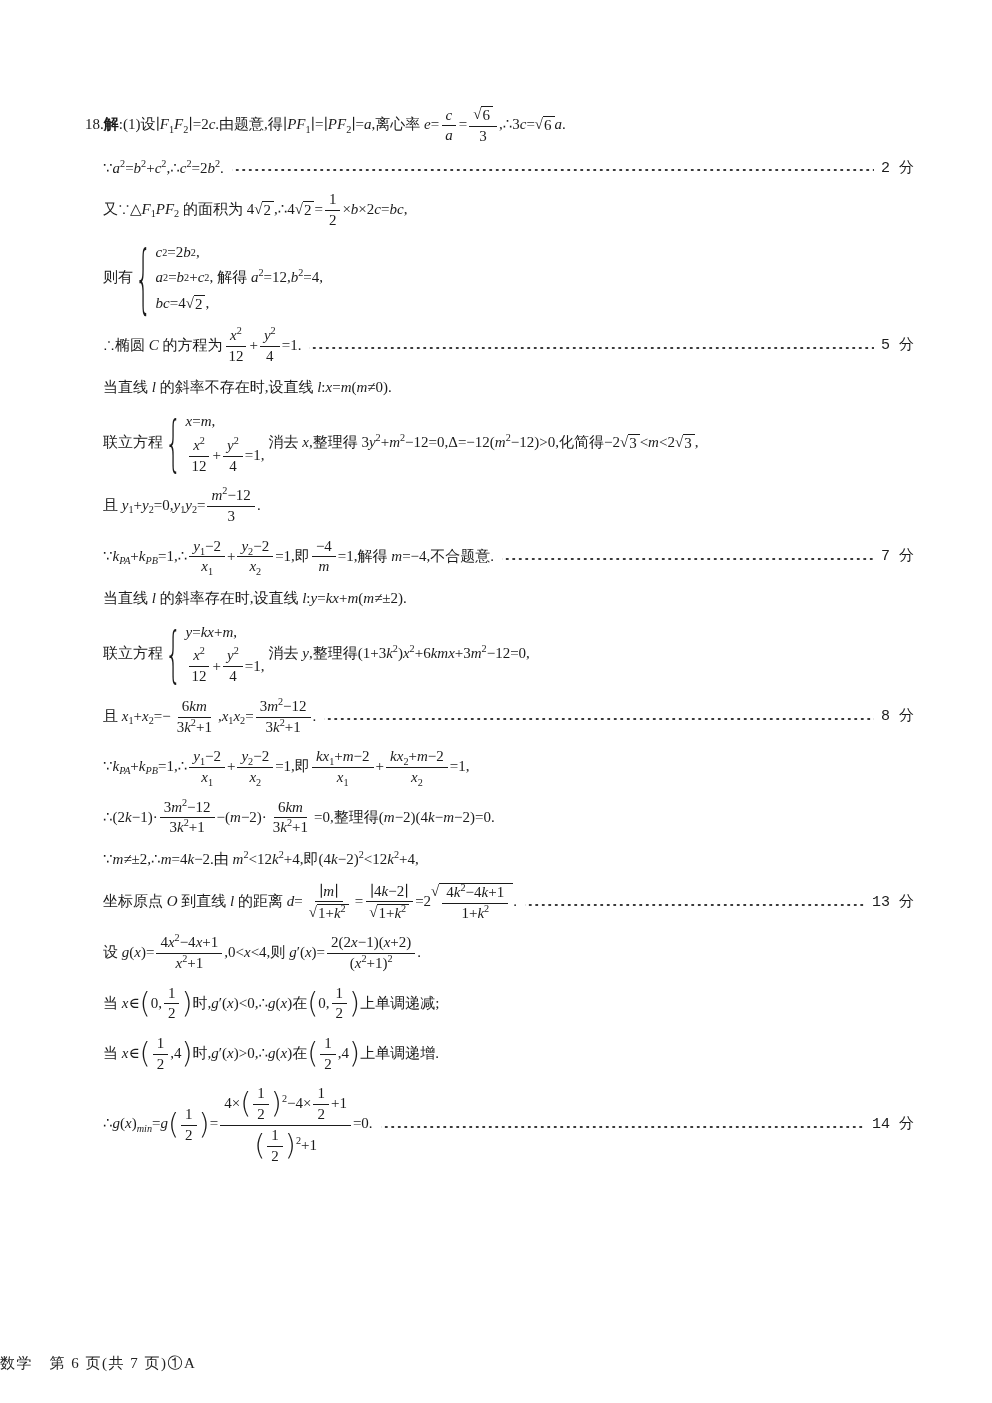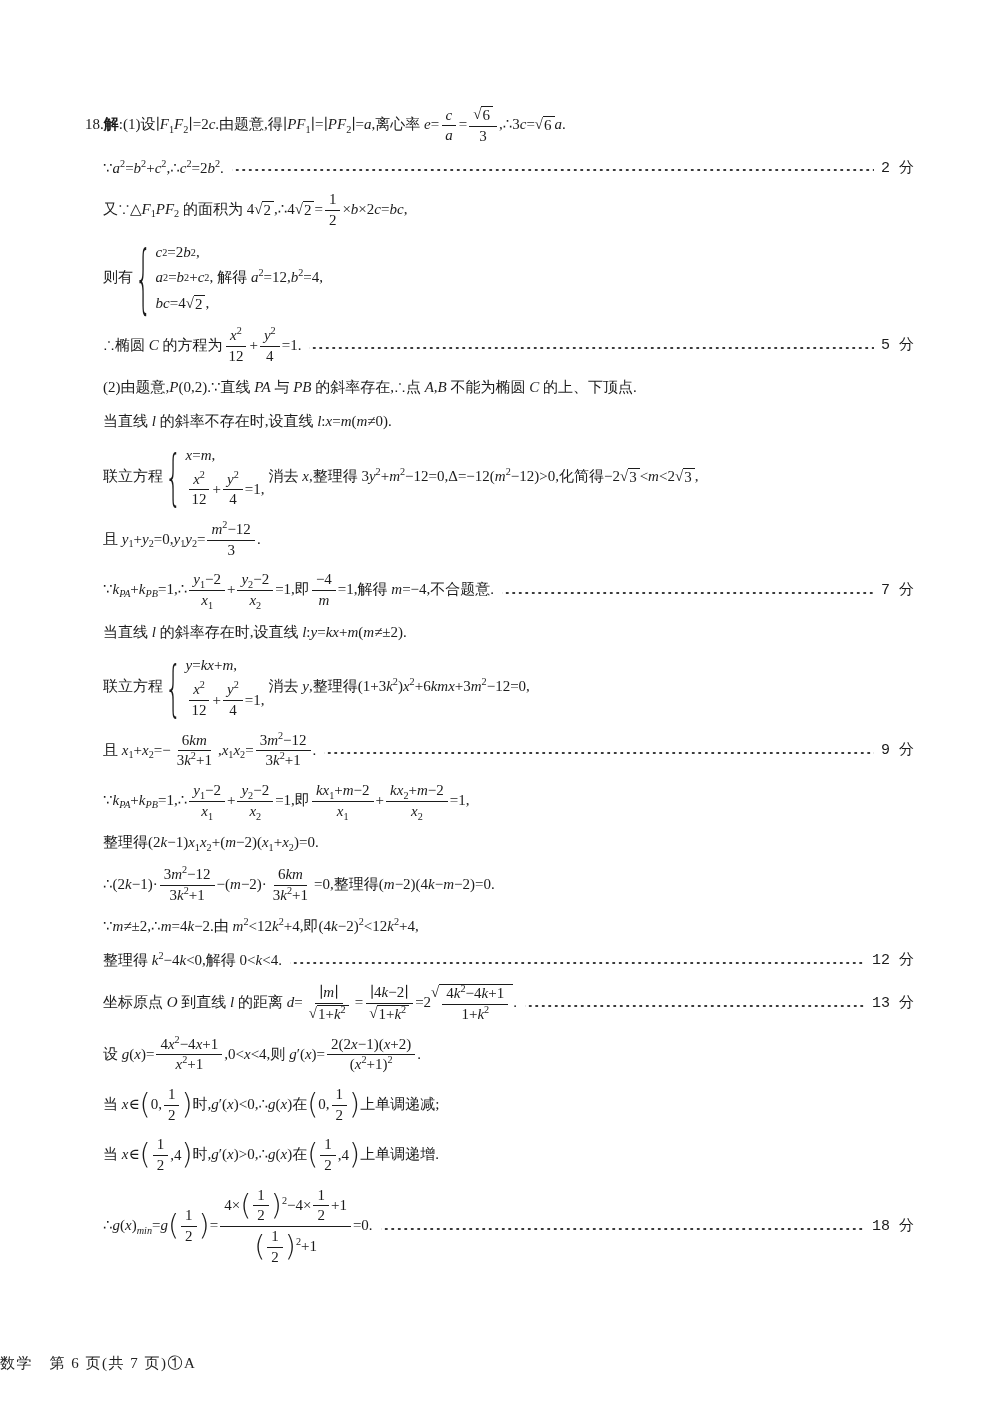--- a/index.html
+++ b/index.html
@@ -107,23 +107,20 @@
       <div class="line">
         <span class="math">∴椭圆 <i>C</i> 的方程为<span class="frac">
             <span class="num"><i>x</i><sup>2</sup></span>
             <span class="den">12</span>
           </span>+<span class="frac">
             <span class="num"><i>y</i><sup>2</sup></span>
             <span class="den">4</span>
           </span>=1.</span>
         <span class="dots"></span>
         <span class="score">5 分</span>
-      </div>
-      <div class="line">
-        <span class="math">(2)由题意,<i>P</i>(0,2).∵直线 <i>PA</i> 与 <i>PB</i> 的斜率存在,∴点 <i>A</i>,<i>B</i> 不能为椭圆 <i>C</i> 的上、下顶点.</span>
       </div>
       <div class="line">
         <span class="math">当直线 <i>l</i> 的斜率不存在时,设直线 <i>l</i>:<i>x</i>=<i>m</i>(<i>m</i>≠0).</span>
       </div>
       <div class="line">
         <span class="math">联立方程<span class="cases rows-2">
             <span class="brace">{</span>
             <span class="cases-col">
               <span class="cases-row"><i>x</i>=<i>m</i>,</span>
               <span class="cases-row"><span class="frac">
@@ -182,56 +179,48 @@
       </div>
       <div class="line">
         <span class="math">且 <i>x</i><sub>1</sub>+<i>x</i><sub>2</sub>=−<span class="frac">
             <span class="num">6<i>km</i></span>
             <span class="den">3<i>k</i><sup>2</sup>+1</span>
           </span>,<i>x</i><sub>1</sub><i>x</i><sub>2</sub>=<span class="frac">
             <span class="num">3<i>m</i><sup>2</sup>−12</span>
             <span class="den">3<i>k</i><sup>2</sup>+1</span>
           </span>.</span>
         <span class="dots"></span>
-        <span class="score">9 分</span>
+        <span class="score">8 分</span>
       </div>
       <div class="line">
         <span class="math">∵<i>k</i><sub><i>PA</i></sub>+<i>k</i><sub><i>PB</i></sub>=1,∴<span class="frac">
             <span class="num"><i>y</i><sub>1</sub>−2</span>
             <span class="den"><i>x</i><sub>1</sub></span>
           </span>+<span class="frac">
             <span class="num"><i>y</i><sub>2</sub>−2</span>
             <span class="den"><i>x</i><sub>2</sub></span>
           </span>=1,即<span class="frac">
             <span class="num"><i>kx</i><sub>1</sub>+<i>m</i>−2</span>
             <span class="den"><i>x</i><sub>1</sub></span>
           </span>+<span class="frac">
             <span class="num"><i>kx</i><sub>2</sub>+<i>m</i>−2</span>
             <span class="den"><i>x</i><sub>2</sub></span>
           </span>=1,</span>
       </div>
       <div class="line">
-        <span class="math">整理得(2<i>k</i>−1)<i>x</i><sub>1</sub><i>x</i><sub>2</sub>+(<i>m</i>−2)(<i>x</i><sub>1</sub>+<i>x</i><sub>2</sub>)=0.</span>
-      </div>
-      <div class="line">
         <span class="math">∴(2<i>k</i>−1)·<span class="frac">
             <span class="num">3<i>m</i><sup>2</sup>−12</span>
             <span class="den">3<i>k</i><sup>2</sup>+1</span>
           </span>−(<i>m</i>−2)·<span class="frac">
             <span class="num">6<i>km</i></span>
             <span class="den">3<i>k</i><sup>2</sup>+1</span>
           </span>=0,整理得(<i>m</i>−2)(4<i>k</i>−<i>m</i>−2)=0.</span>
       </div>
       <div class="line">
         <span class="math">∵<i>m</i>≠±2,∴<i>m</i>=4<i>k</i>−2.由 <i>m</i><sup>2</sup>&lt;12<i>k</i><sup>2</sup>+4,即(4<i>k</i>−2)<sup>2</sup>&lt;12<i>k</i><sup>2</sup>+4,</span>
-      </div>
-      <div class="line">
-        <span class="math">整理得 <i>k</i><sup>2</sup>−4<i>k</i>&lt;0,解得 0&lt;<i>k</i>&lt;4.</span>
-        <span class="dots"></span>
-        <span class="score">12 分</span>
       </div>
       <div class="line">
         <span class="math">坐标原点 <i>O</i> 到直线 <i>l</i> 的距离 <i>d</i>=<span class="frac">
             <span class="num">∣<i>m</i>∣</span>
             <span class="den"><span class="sqrt">
                 <span class="rad">√</span>
                 <span class="radicand">1+<i>k</i><sup>2</sup></span>
               </span></span>
           </span>=<span class="frac">
             <span class="num">∣4<i>k</i>−2∣</span>
@@ -299,17 +288,17 @@
             <span class="den"><span class="bigp">
                 <span class="paren">(</span>
                 <span class="frac">
                   <span class="num">1</span>
                   <span class="den">2</span>
                 </span>
                 <span class="paren">)</span>
               </span><sup>2</sup>+1</span>
           </span>=0.</span>
         <span class="dots"></span>
-        <span class="score">18 分</span>
+        <span class="score">14 分</span>
       </div>
     </div>
   <div class="footer">数学　第 6 页(共 7 页)①A</div>
 </div>
 
 </body></html>

